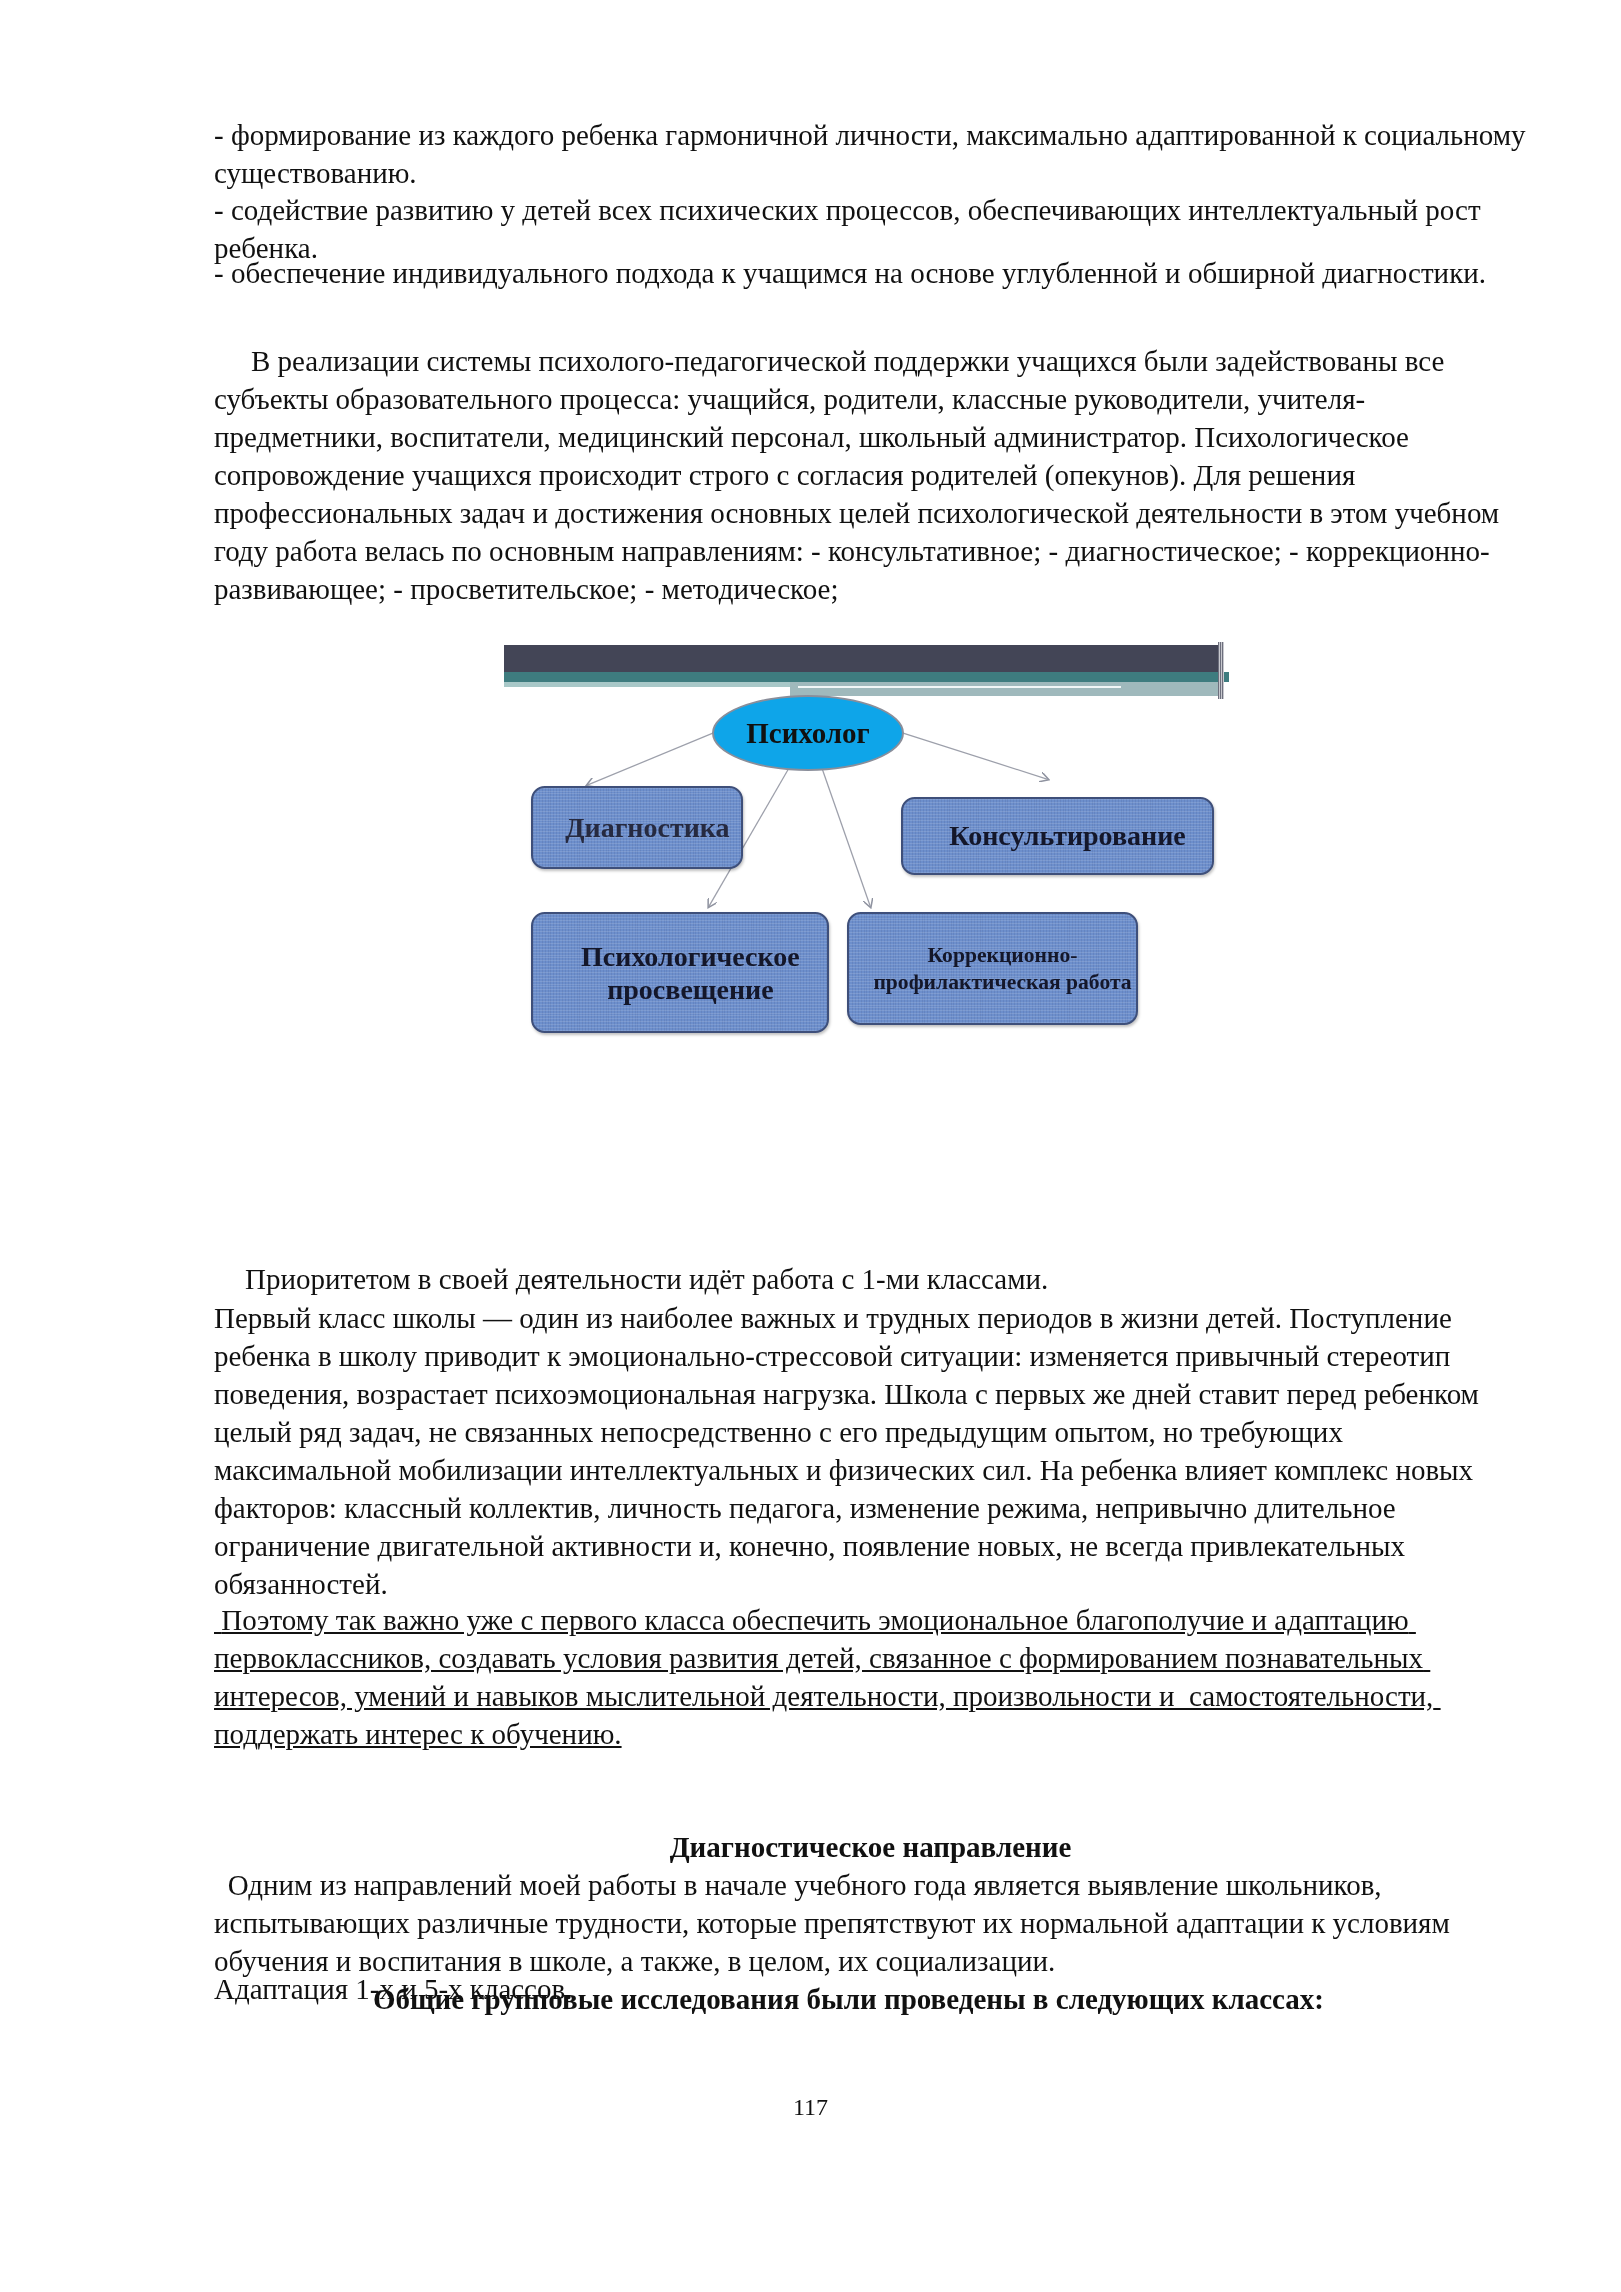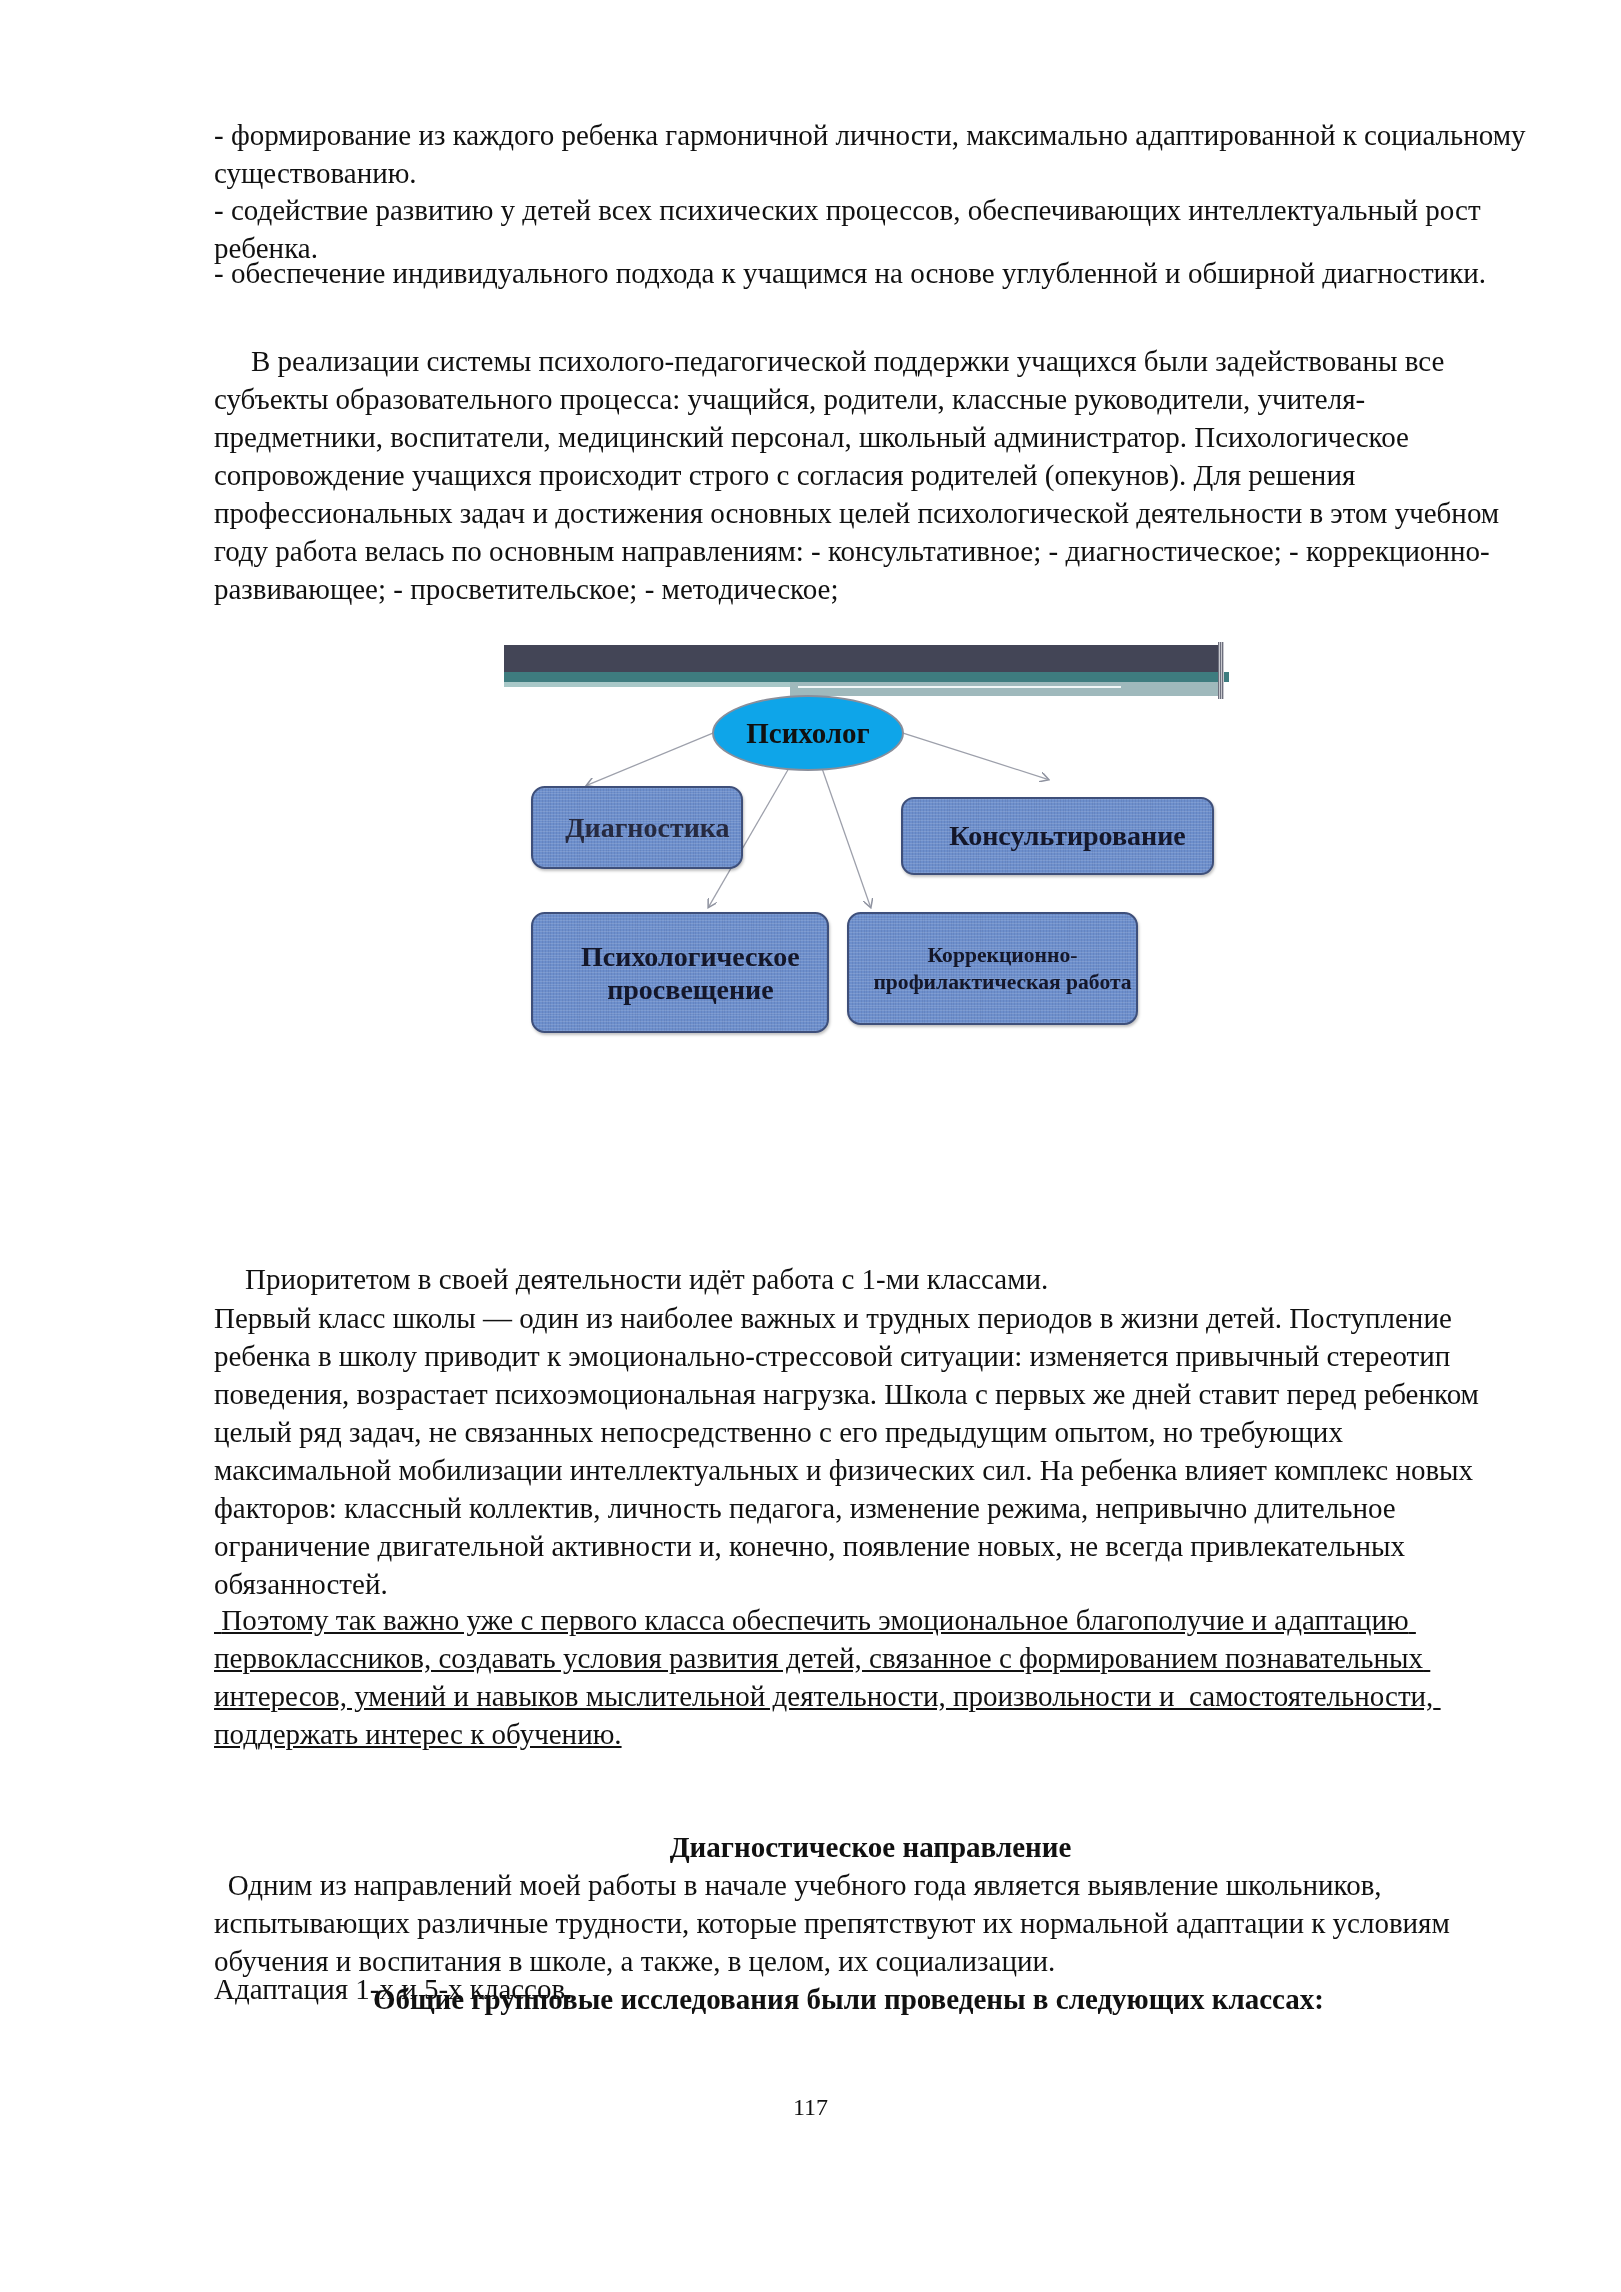--- a/index.html
+++ b/index.html
@@ -24,21 +24,21 @@
              display: flex; align-items: center; justify-content: center;
              font-weight: bold; font-size: 29px; }
   .box { position: absolute; box-sizing: border-box; border: 2px solid #3e4f7a; border-radius: 13.7px;
          background-color: #6d8fcc;
          background-image: repeating-linear-gradient(0deg, rgba(255,255,255,0.12) 0 1px, rgba(0,0,0,0) 1px 2.9px),
                            repeating-linear-gradient(90deg, rgba(30,40,90,0.10) 0 1px, rgba(0,0,0,0) 1px 2.9px);
          box-shadow: 1px 2px 2.9px rgba(0,0,0,0.25);
          display: flex; align-items: center; justify-content: center; text-align: center;
          font-weight: bold; color: #14172a; padding-left: 20px; }
   .b1 { left: 27.4px; top: 144px; width: 212px; height: 83px; font-size: 28px; color: #262a40; }
-  .b2 { left: 397px; top: 155px; width: 313px; height: 78px; font-size: 28px; border-radius: 13px; }
+  .b2 { left: 397px; top: 155px; width: 313px; height: 78px; font-size: 28px; }
   .b3 { left: 27.4px; top: 270px; width: 298px; height: 121px; font-size: 28px; line-height: 33px; }
   .b4 { left: 343px; top: 270px; width: 291px; height: 113px; font-size: 21.6px; line-height: 26.5px; }
   .arrows { position: absolute; left: 0; top: 0; width: 725px; height: 402px; }
 
   .pagenum { position: absolute; left: 0; width: 1621px; top: 2094px; text-align: center; font-size: 24px; }
 </style>
 </head>
 <body>
 
 <p class="p" style="top:116px;">- формирование из каждого ребенка гармоничной личности, максимально адаптированной к социальному существованию.</p>

